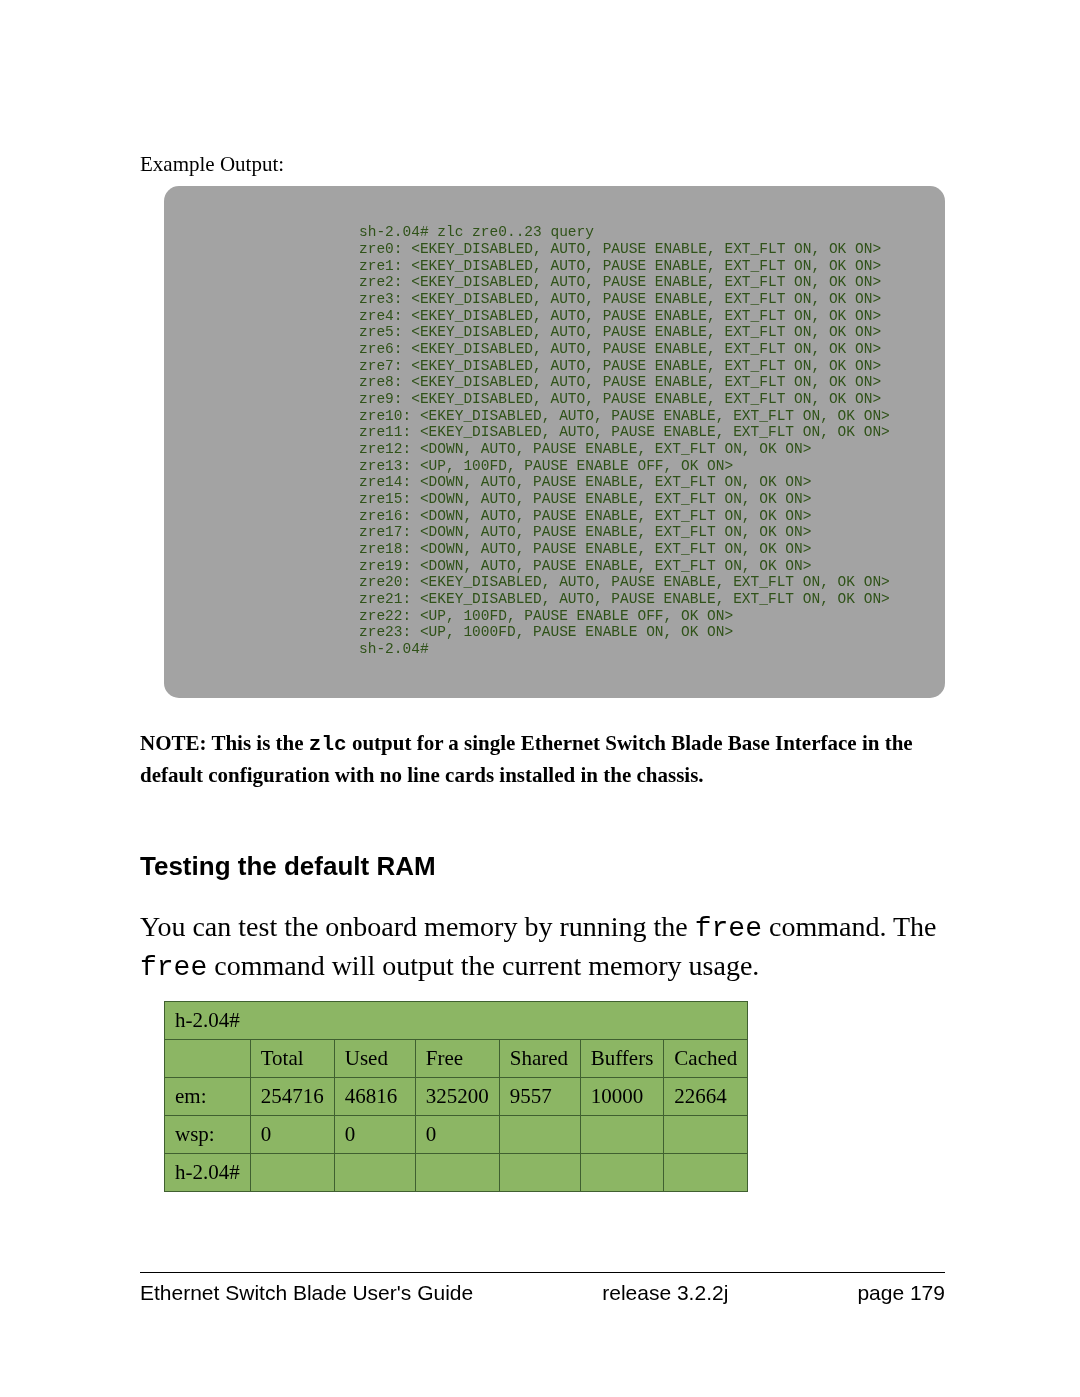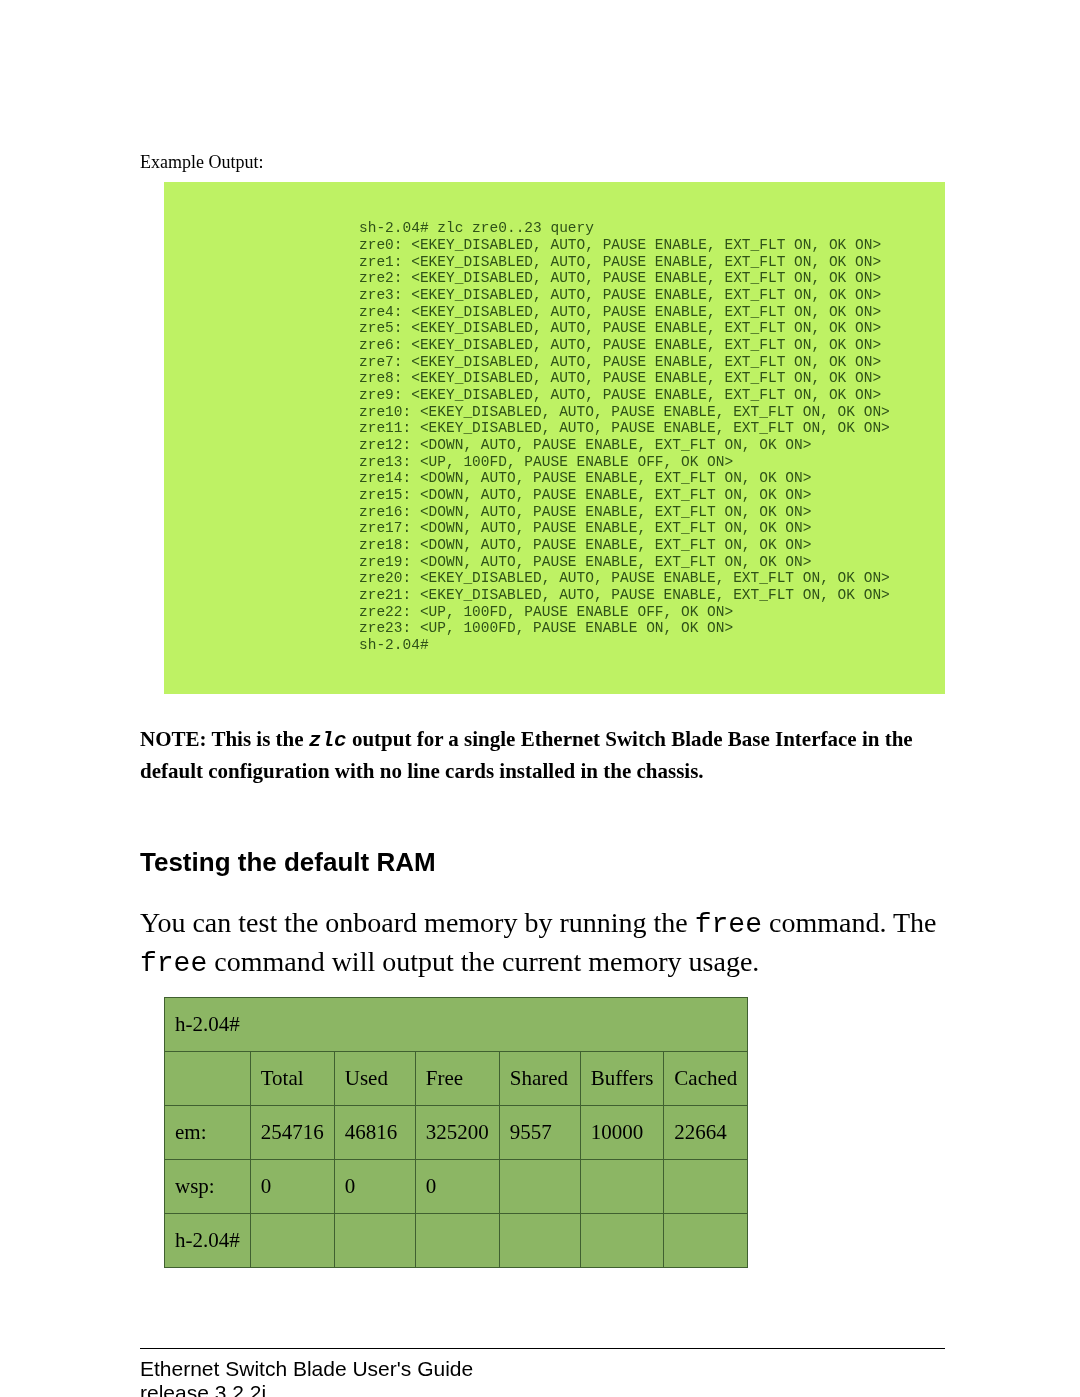--- a/index.html
+++ b/index.html
@@ -11,49 +11,49 @@
     color: #000;
   }
   .page {
     box-sizing: border-box;
     width: 1080px;
     min-height: 1397px;
     padding: 150px 135px 60px 140px;
     position: relative;
   }
   .para {
-    font-size: 18px;
+    font-size: 21px;
     line-height: 1.35;
     margin: 0 0 4px 0;
   }
   .code-block {
-    background: #bef264;
+    background: #a3a3a3;
     margin: 8px 0 30px 24px;
     padding: 38px 20px 40px 195px;
     box-sizing: border-box;
+    border-radius: 15px;
   }
   .code-block pre {
     margin: 0;
     font-family: "Courier New", Courier, monospace;
     font-size: 14.5px;
     line-height: 1.15;
     color: #2f5218;
     white-space: pre-wrap;
     word-break: break-word;
   }
   .note {
     font-size: 21px;
     font-weight: bold;
     line-height: 1.45;
     margin: 0 0 60px 0;
   }
   .note .mono {
     font-family: "Courier New", Courier, monospace;
     font-weight: bold;
-    font-style: italic;
   }
   h2.section {
     font-family: Arial, Helvetica, sans-serif;
     font-size: 26px;
     font-weight: bold;
     margin: 40px 0 26px 0;
   }
   .body-text {
     font-size: 28px;
     line-height: 1.35;
@@ -64,39 +64,38 @@
   }
   
   .mem-table {
     border-collapse: collapse;
     margin-left: 24px;
     font-size: 21px;
   }
   .mem-table td {
     border: 1px solid #406030;
     background: #8cb664;
-    padding: 14px 10px;
+    padding: 6px 10px;
     min-width: 60px;
     vertical-align: middle;
     white-space: nowrap;
   }
   .mem-table .wide {
     text-align: left;
   }
   .footer-rule {
     border: none;
     border-top: 1.5px solid #000;
     margin: 80px 0 8px 0;
   }
   .footer {
     font-family: Arial, Helvetica, sans-serif;
     font-size: 21px;
     display: flex;
     justify-content: space-between;
-    flex-direction: column;
   }
   .footer .left { flex: 0 0 auto; }
   .footer .mid  { flex: 0 0 auto; }
   .footer .right{ flex: 0 0 auto; }
 </style>
 </head>
 <body>
 
 <div class="page">
 

